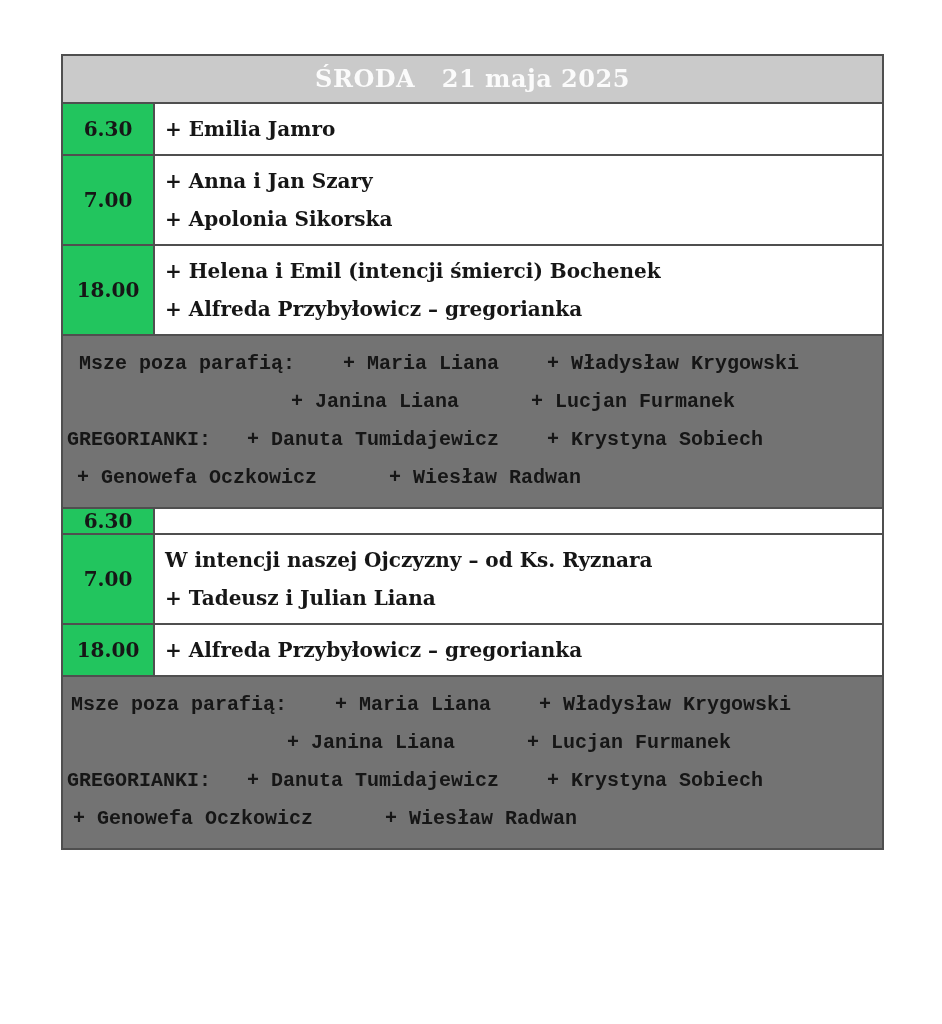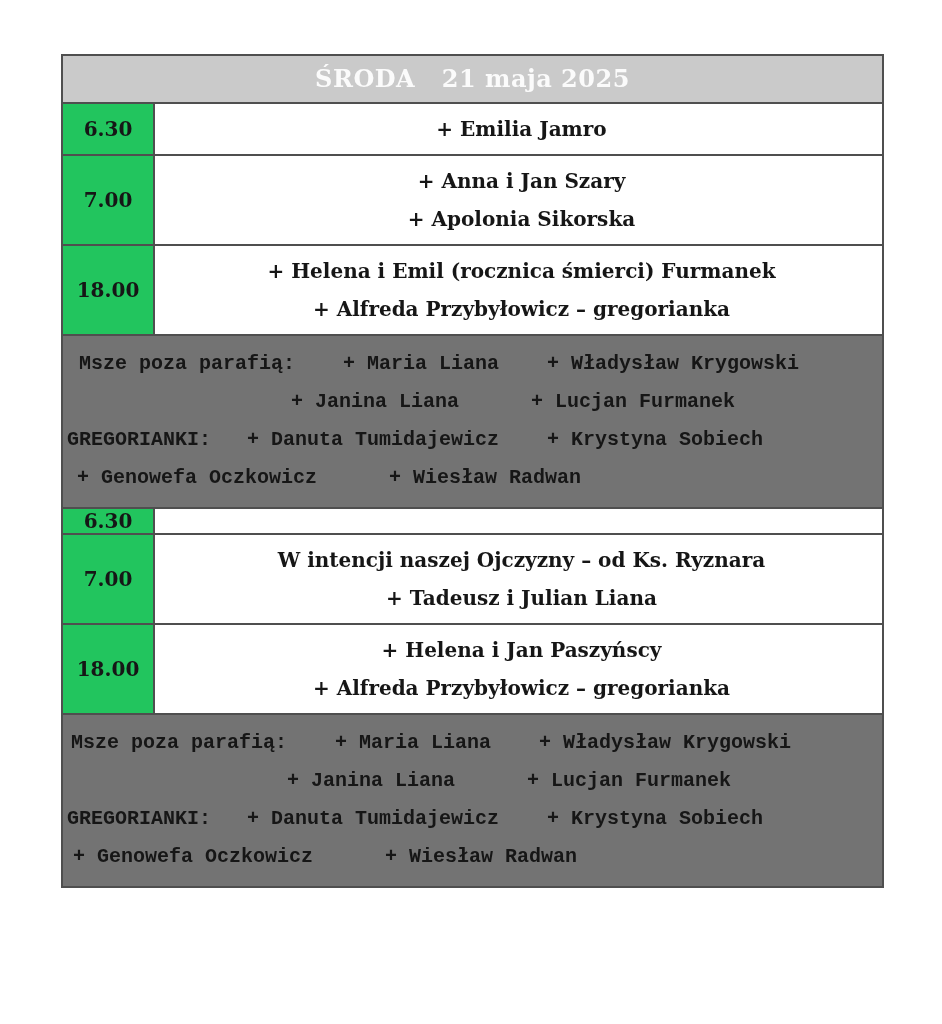--- a/index.html
+++ b/index.html
@@ -51,21 +51,20 @@
   }
   .intent-cell {
     flex: 1;
     background: #ffffff;
     padding: 6px 4px 6px 10px;
   }
   .intent-line {
     font-size: 20px;
     line-height: 38px;
     white-space: pre;
-    text-align: center;
   }
   .notes-block {
     background: #737373;
     padding: 9px 4px 10px 0;
     border-bottom: 2px solid #4f4f4f;
     font-family: Liberation Mono, monospace;
   }
   .notes-block.last {
     border-bottom: none;
   }
@@ -90,21 +89,21 @@
       <div class="mass-row">
         <div class="time-cell">7.00</div>
         <div class="intent-cell">
           <div class="intent-line">+ Anna i Jan Szary</div>
           <div class="intent-line">+ Apolonia Sikorska</div>
         </div>
       </div>
       <div class="mass-row">
         <div class="time-cell">18.00</div>
         <div class="intent-cell">
-          <div class="intent-line">+ Helena i Emil (rocznica śmierci) Furmanek</div>
+          <div class="intent-line">+ Helena i Emil (intencji śmierci) Bochenek</div>
           <div class="intent-line">+ Alfreda Przybyłowicz – gregorianka</div>
         </div>
       </div>
       <div class="notes-block">
         <div class="note-line" style="padding-left: 16px;">Msze poza parafią:    + Maria Liana    + Władysław Krygowski</div>
         <div class="note-line" style="padding-left: 228px;">+ Janina Liana      + Lucjan Furmanek</div>
         <div class="note-line" style="padding-left: 4px;">GREGORIANKI:   + Danuta Tumidajewicz    + Krystyna Sobiech</div>
         <div class="note-line" style="padding-left: 14px;">+ Genowefa Oczkowicz      + Wiesław Radwan</div>
       </div>
       <div class="mass-row">
@@ -113,21 +112,20 @@
       <div class="mass-row">
         <div class="time-cell">7.00</div>
         <div class="intent-cell">
           <div class="intent-line">W intencji naszej Ojczyzny – od Ks. Ryznara</div>
           <div class="intent-line">+ Tadeusz i Julian Liana</div>
         </div>
       </div>
       <div class="mass-row">
         <div class="time-cell">18.00</div>
         <div class="intent-cell">
-          <div class="intent-line">+ Helena i Jan Paszyńscy</div>
           <div class="intent-line">+ Alfreda Przybyłowicz – gregorianka</div>
         </div>
       </div>
       <div class="notes-block last">
         <div class="note-line" style="padding-left: 8px;">Msze poza parafią:    + Maria Liana    + Władysław Krygowski</div>
         <div class="note-line" style="padding-left: 224px;">+ Janina Liana      + Lucjan Furmanek</div>
         <div class="note-line" style="padding-left: 4px;">GREGORIANKI:   + Danuta Tumidajewicz    + Krystyna Sobiech</div>
         <div class="note-line" style="padding-left: 10px;">+ Genowefa Oczkowicz      + Wiesław Radwan</div>
       </div>
     </div>

